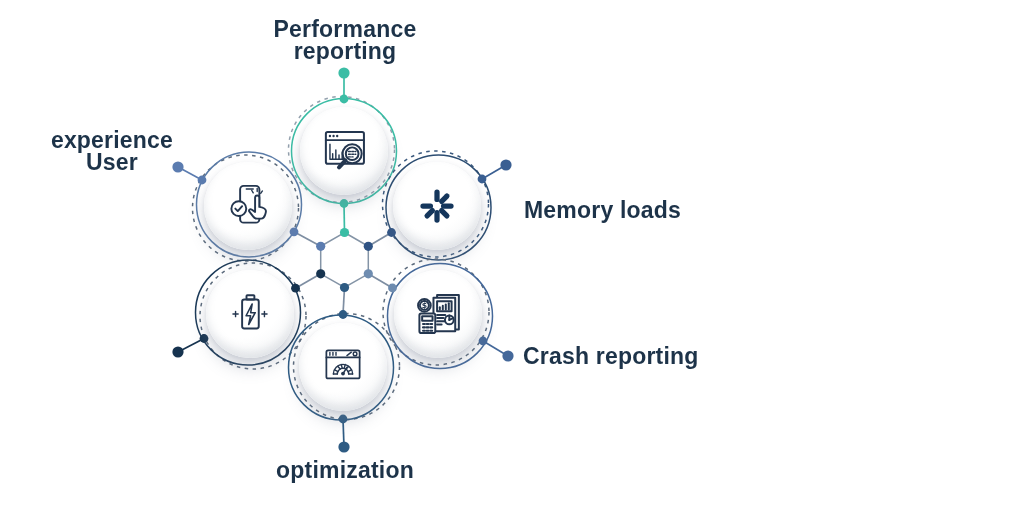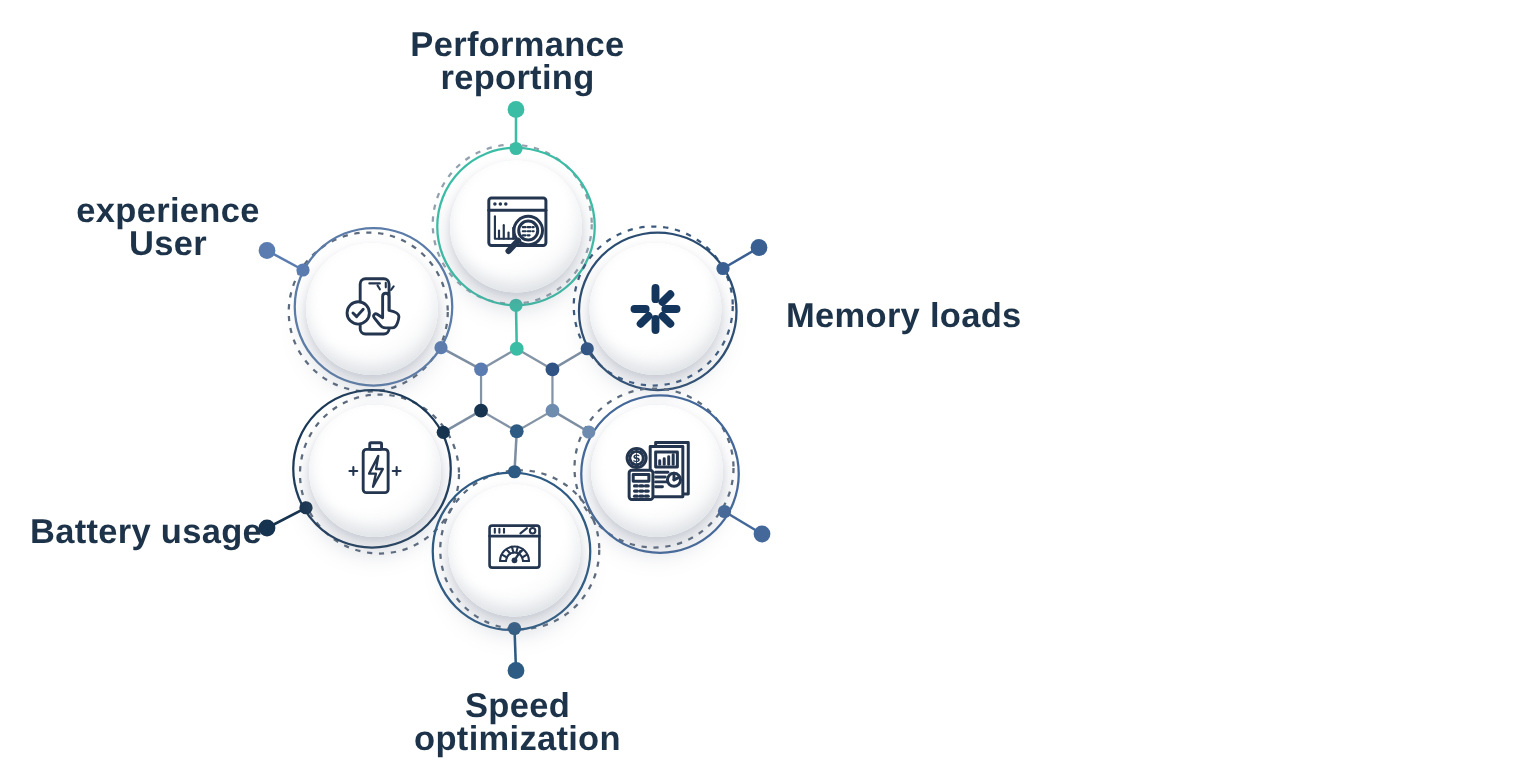--- a/index.html
+++ b/index.html
@@ -242,23 +242,22 @@
 
   <div class="node-label ta-c" style="left:22px;top:129px;width:180px;">
     <div>experience</div>
     <div>User</div>
   </div>
 
   <div class="node-label nowrap" style="left:524px;top:151px;margin-top:48px;">
     <div>Memory loads</div>
   </div>
 
-  <div class="node-label ta-r nowrap" style="left:20px;top:343px;width:152px;">
-    <div>Battery usage</div>
-  </div>
-
+
+  <div class="node-label nowrap" style="left:523px;top:345px;">
+    <div>Crash reporting</div>
+  </div>
 
   <div class="node-label ta-c" style="left:245px;top:459px;width:200px;">
-    <div>Speed</div>
     <div>optimization</div>
   </div>
 
 </div>
 
 </body></html>

